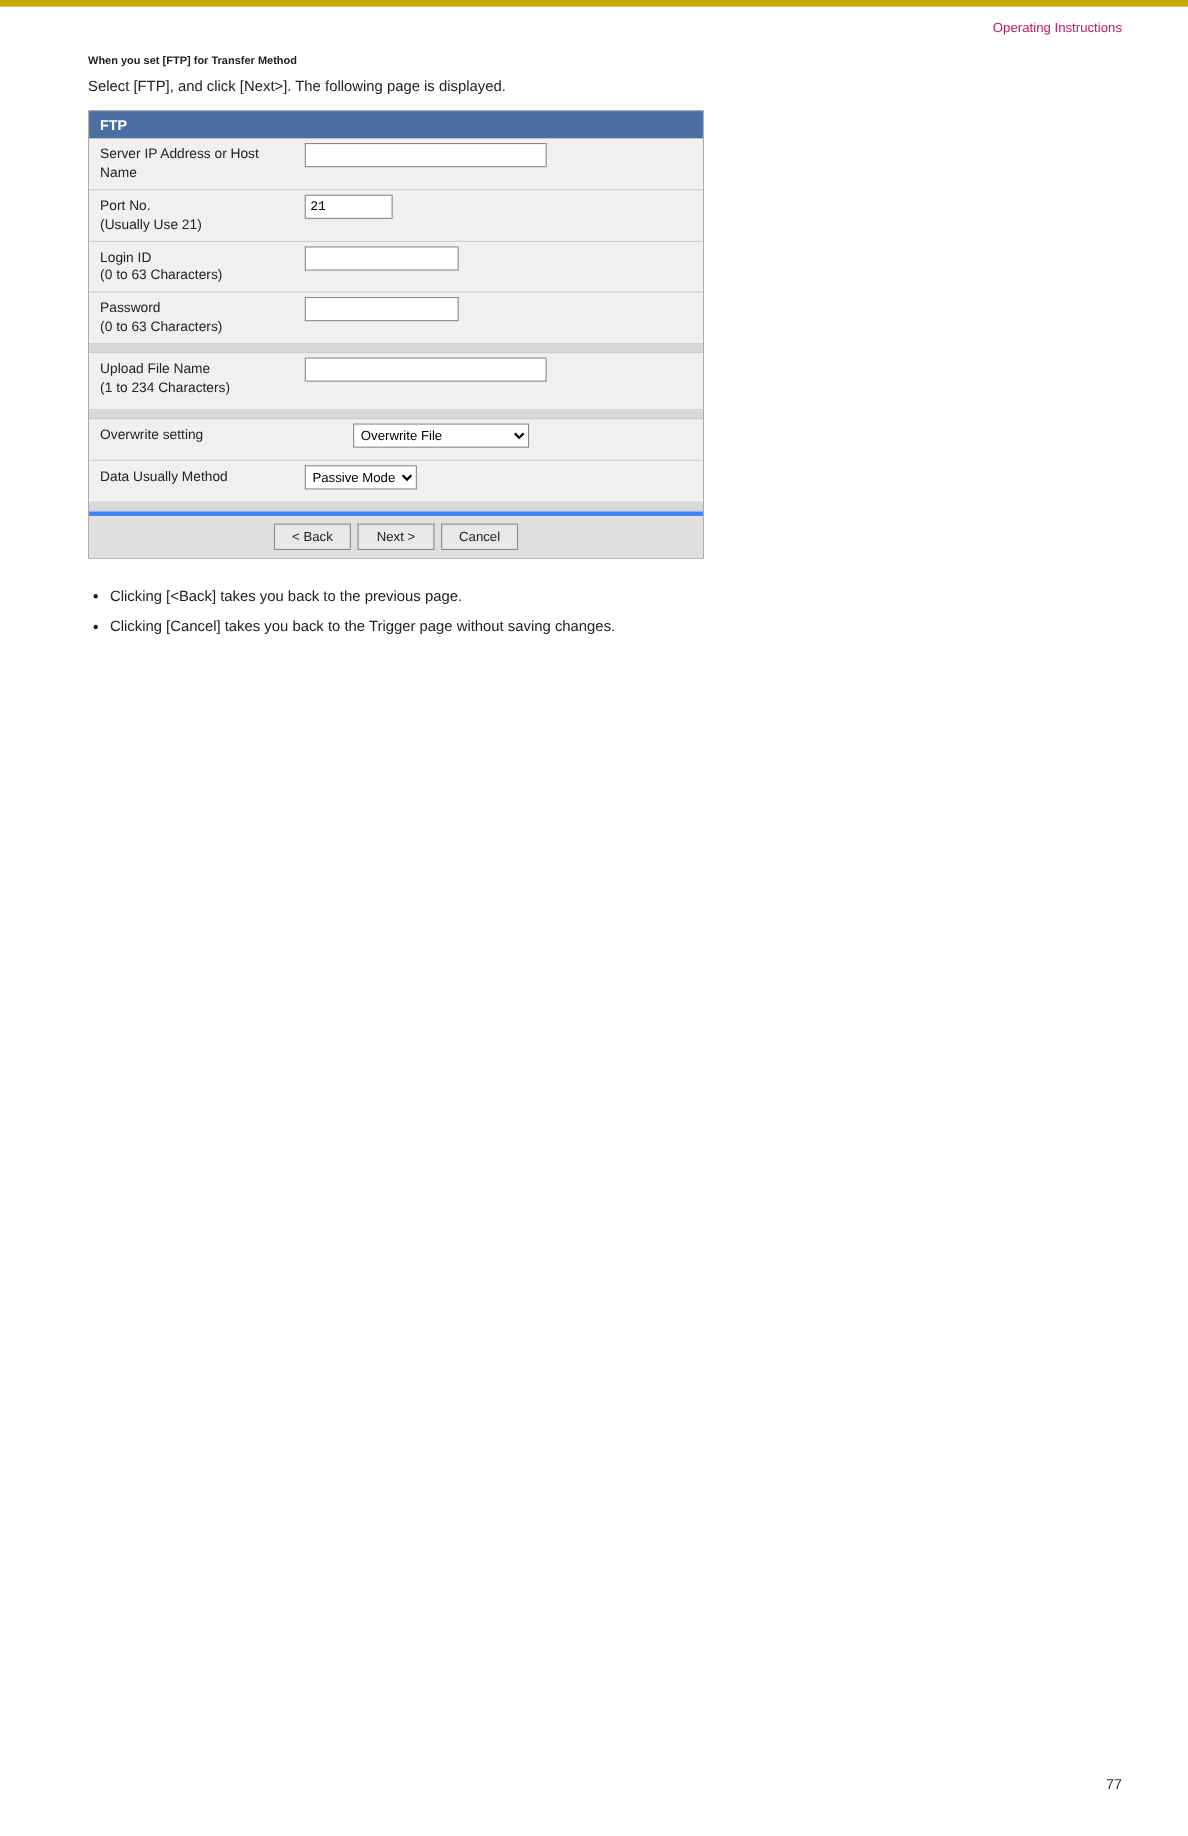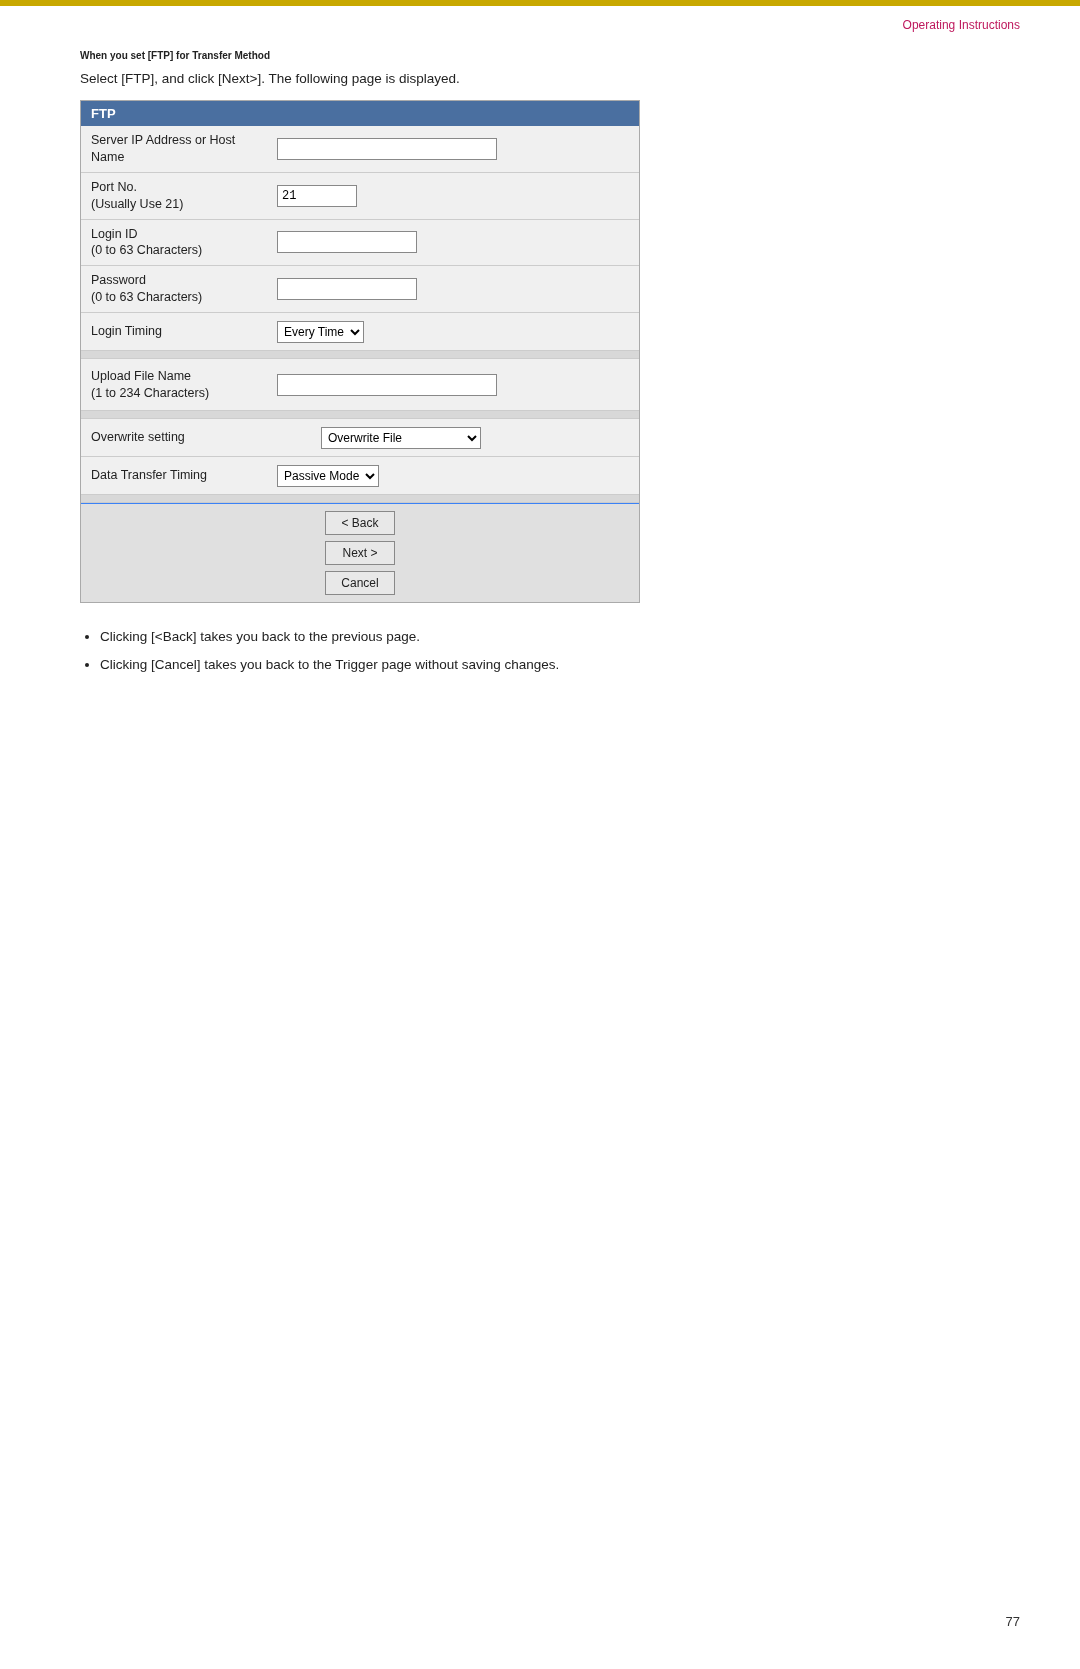--- a/index.html
+++ b/index.html
@@ -67,21 +67,20 @@
       font-size: 13px;
       padding: 5px 10px;
     }
 
     .ftp-body {
       background: #f0f0f0;
     }
 
     .ftp-row {
       display: flex;
-      align-items: center;
       border-bottom: 1px solid #cccccc;
       min-height: 38px;
     }
 
     .ftp-row:last-child {
       border-bottom: none;
     }
 
     .ftp-row-tall {
       min-height: 52px;
@@ -125,22 +124,21 @@
     }
 
     
     .ftp-buttons-row {
       background: #e0e0e0;
       display: flex;
       align-items: center;
       justify-content: center;
       gap: 6px;
       padding: 7px 10px;
-      border-top: 1px solid #3b82f6;
-      flex-direction: column;
+      border-top: 4px solid #3b82f6;
     }
 
     .btn {
       min-width: 70px;
       height: 24px;
       border: 1px solid #888888;
       background: #e8e8e8;
       font-size: 12px;
       cursor: pointer;
       padding: 2px 10px;
@@ -206,29 +204,20 @@
         </div>
       </div>
 
       <div class="ftp-row">
         <div class="ftp-label">Password<br>(0 to 63 Characters)</div>
         <div class="ftp-field">
           <input type="text" value="" style="width: 140px;">
         </div>
       </div>
 
-      <div class="ftp-row">
-        <div class="ftp-label">Login Timing</div>
-        <div class="ftp-field">
-          <select>
-            <option>Every Time</option>
-            <option>Once</option>
-          </select>
-        </div>
-      </div>
 
       <div class="ftp-separator"></div>
 
       <div class="ftp-row ftp-row-tall">
         <div class="ftp-label">Upload File Name<br>(1 to 234 Characters)</div>
         <div class="ftp-field">
           <input type="text" value="" style="">
         </div>
       </div>
 
@@ -238,21 +227,21 @@
         <div class="ftp-label">Overwrite setting</div>
         <div class="ftp-field">
           <select style="width:160px;margin-left:44px;">
             <option>Overwrite File</option>
             <option>Do Not Overwrite</option>
           </select>
         </div>
       </div>
 
       <div class="ftp-row">
-        <div class="ftp-label">Data Transfer Timing</div>
+        <div class="ftp-label">Data Usually Method</div>
         <div class="ftp-field">
           <select>
             <option>Passive Mode</option>
             <option>Active Mode</option>
           </select>
         </div>
       </div>
 
       <div class="ftp-separator"></div>
 

